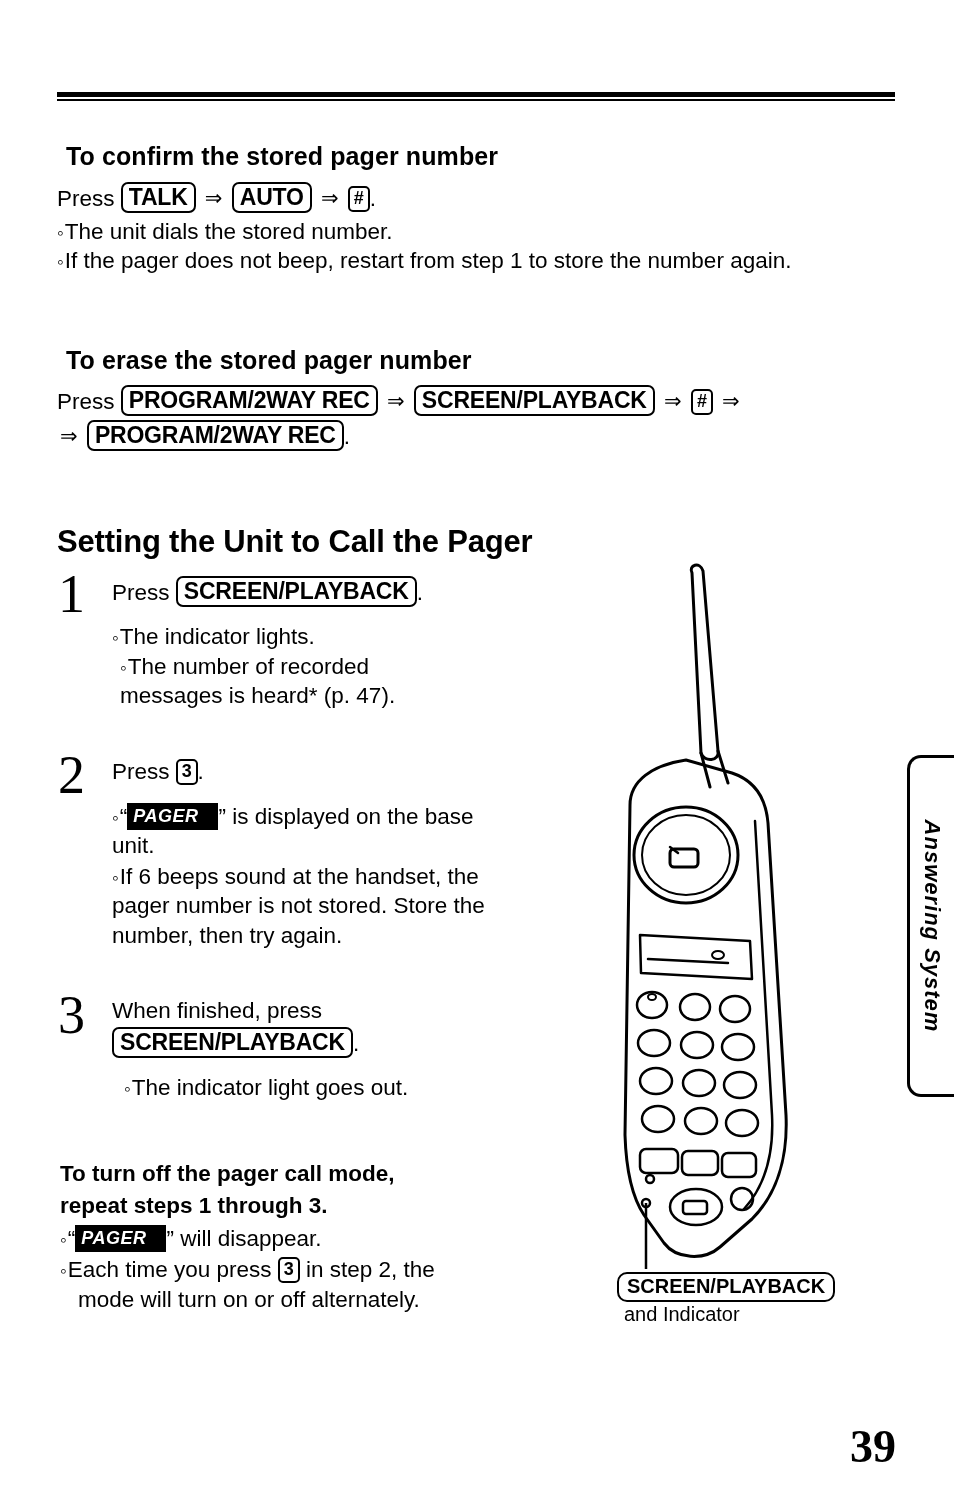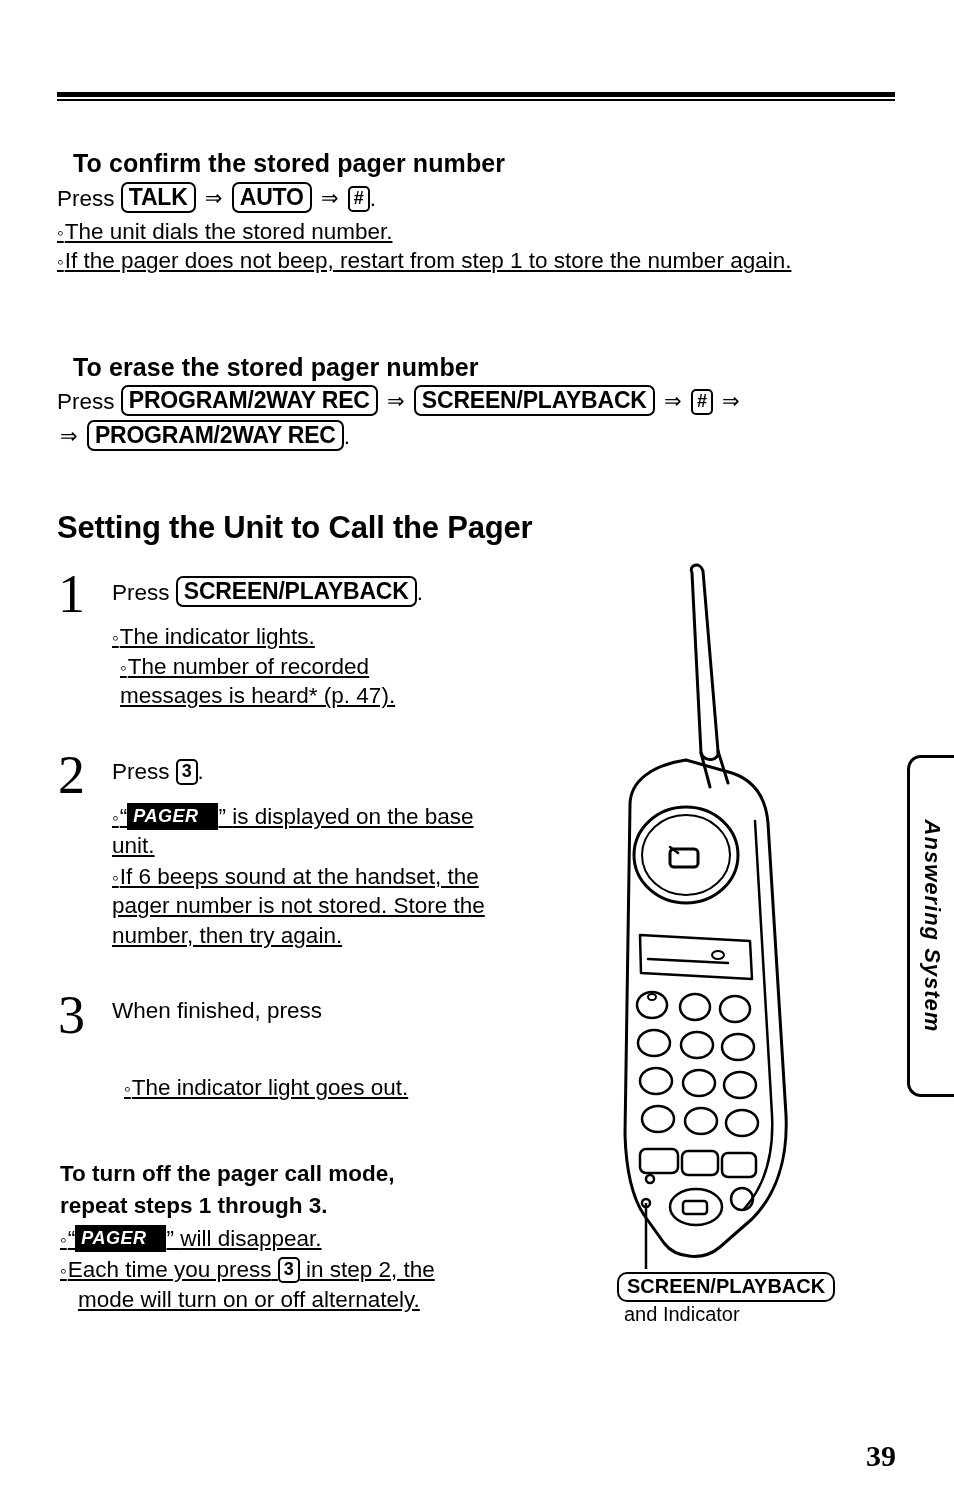--- a/index.html
+++ b/index.html
@@ -38,38 +38,37 @@
   .top-rule .thin {
     position: absolute;
     left: 0; top: 7px;
     width: 100%;
     height: 2px;
     background: #000;
   }
 
   h2.sec {
     position: absolute;
-    margin: 16px;
+    margin: 9px;
     font-size: 25px;
     font-weight: bold;
     letter-spacing: 0.1px;
     white-space: nowrap;
   }
 
   .line {
     position: absolute;
     font-size: 22.5px;
     white-space: nowrap;
     line-height: 1.28;
   }
   .bullet-line {
     position: absolute;
     font-size: 22.5px;
     line-height: 1.3;
-    text-decoration: underline;
   }
   .bullet::before {
     content: "\25E6";
     font-size: 19px;
     margin-right: 1px;
   }
 
   
   .key {
     display: inline-block;
@@ -150,21 +149,21 @@
     font-size: 22px;
     font-weight: bold;
     font-style: italic;
     letter-spacing: 1px;
   }
 
   .pagenum {
     position: absolute;
     right: 58px;
     bottom: 28px;
-    font-size: 30px;
+    font-size: 46px;
     font-weight: bold;
     font-family: "Liberation Serif", serif;
   }
 
   
   .phone-wrap {
     position: absolute;
     left: 600px;
     top: 555px;
     width: 300px;
@@ -223,21 +222,21 @@
     <span class="arrow">⇒</span>
     <span class="key small">#</span>
     <span class="arrow">⇒</span>
   </div>
 
   <div class="line" style="left:57px; top:420px;">
     <span class="arrow">⇒</span>
     <span class="key round">PROGRAM/2WAY REC</span><span>.</span>
   </div>
 
-  <h1 class="chapter" style="left:57px; top:510px;">Setting the Unit to Call the Pager</h1>
+  <h1 class="chapter" style="left:57px; top:524px;">Setting the Unit to Call the Pager</h1>
 
   <div class="stepnum" style="left:58px; top:567px;">1</div>
   <div class="line" style="left:112px; top:576px;">
     <span>Press</span>
     <span class="key round">SCREEN/PLAYBACK</span><span>.</span>
   </div>
   <div class="bullet-line bullet" style="left:112px; top:622px;">The indicator lights.</div>
   <div class="bullet-line bullet" style="left:120px; top:652px; width:330px;">The number of recorded messages is heard* (p. 47).</div>
 
   <div class="stepnum" style="left:58px; top:748px;">2</div>
@@ -248,20 +247,23 @@
   <div class="bullet-line" style="left:112px; top:802px; width:400px;">
     <span class="bullet"></span><span>“</span><span class="pager-badge">PAGER</span><span>”</span>
     <span>is displayed on the base unit.</span>
   </div>
   <div class="bullet-line bullet" style="left:112px; top:862px; width:420px;">If 6 beeps sound at the handset, the pager number is not stored. Store the number, then try again.</div>
 
   <div class="stepnum" style="left:58px; top:988px;">3</div>
   <div class="line" style="left:112px; top:997px;">
     <span>When finished, press</span>
   </div>
+  <div class="line" style="left:112px; top:1027px;">
+    <span class="key round">SCREEN/PLAYBACK</span><span>.</span>
+  </div>
   <div class="bullet-line bullet" style="left:124px; top:1073px;">The indicator light goes out.</div>
 
   <div class="line" style="left:60px; top:1160px; font-weight:bold;">To turn off the pager call mode,</div>
   <div class="line" style="left:60px; top:1192px; font-weight:bold;">repeat steps 1 through 3.</div>
 
   <div class="bullet-line" style="left:60px; top:1224px;">
     <span class="bullet"></span><span>“</span><span class="pager-badge">PAGER</span><span>”</span>
     <span>will disappear.</span>
   </div>
 

